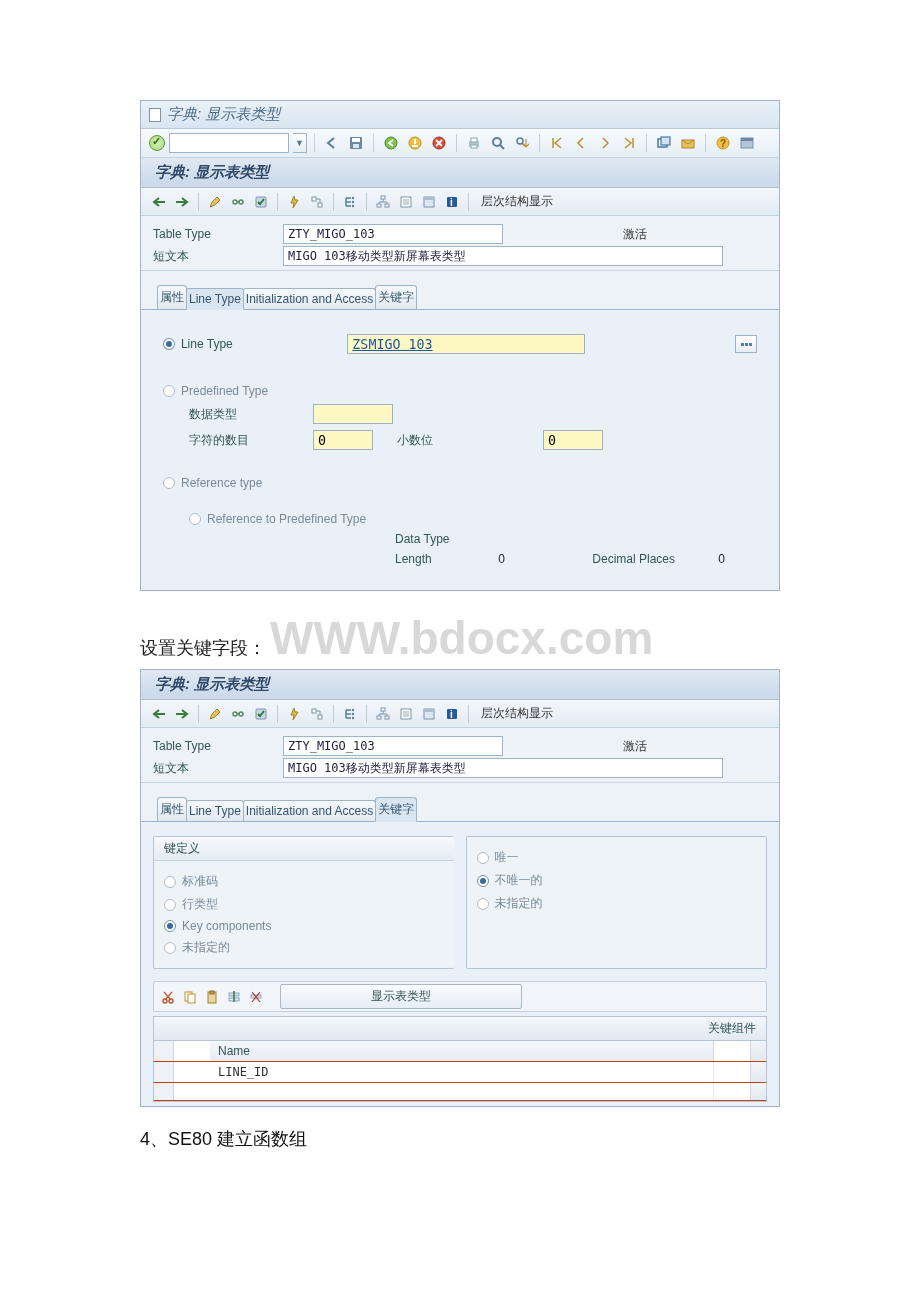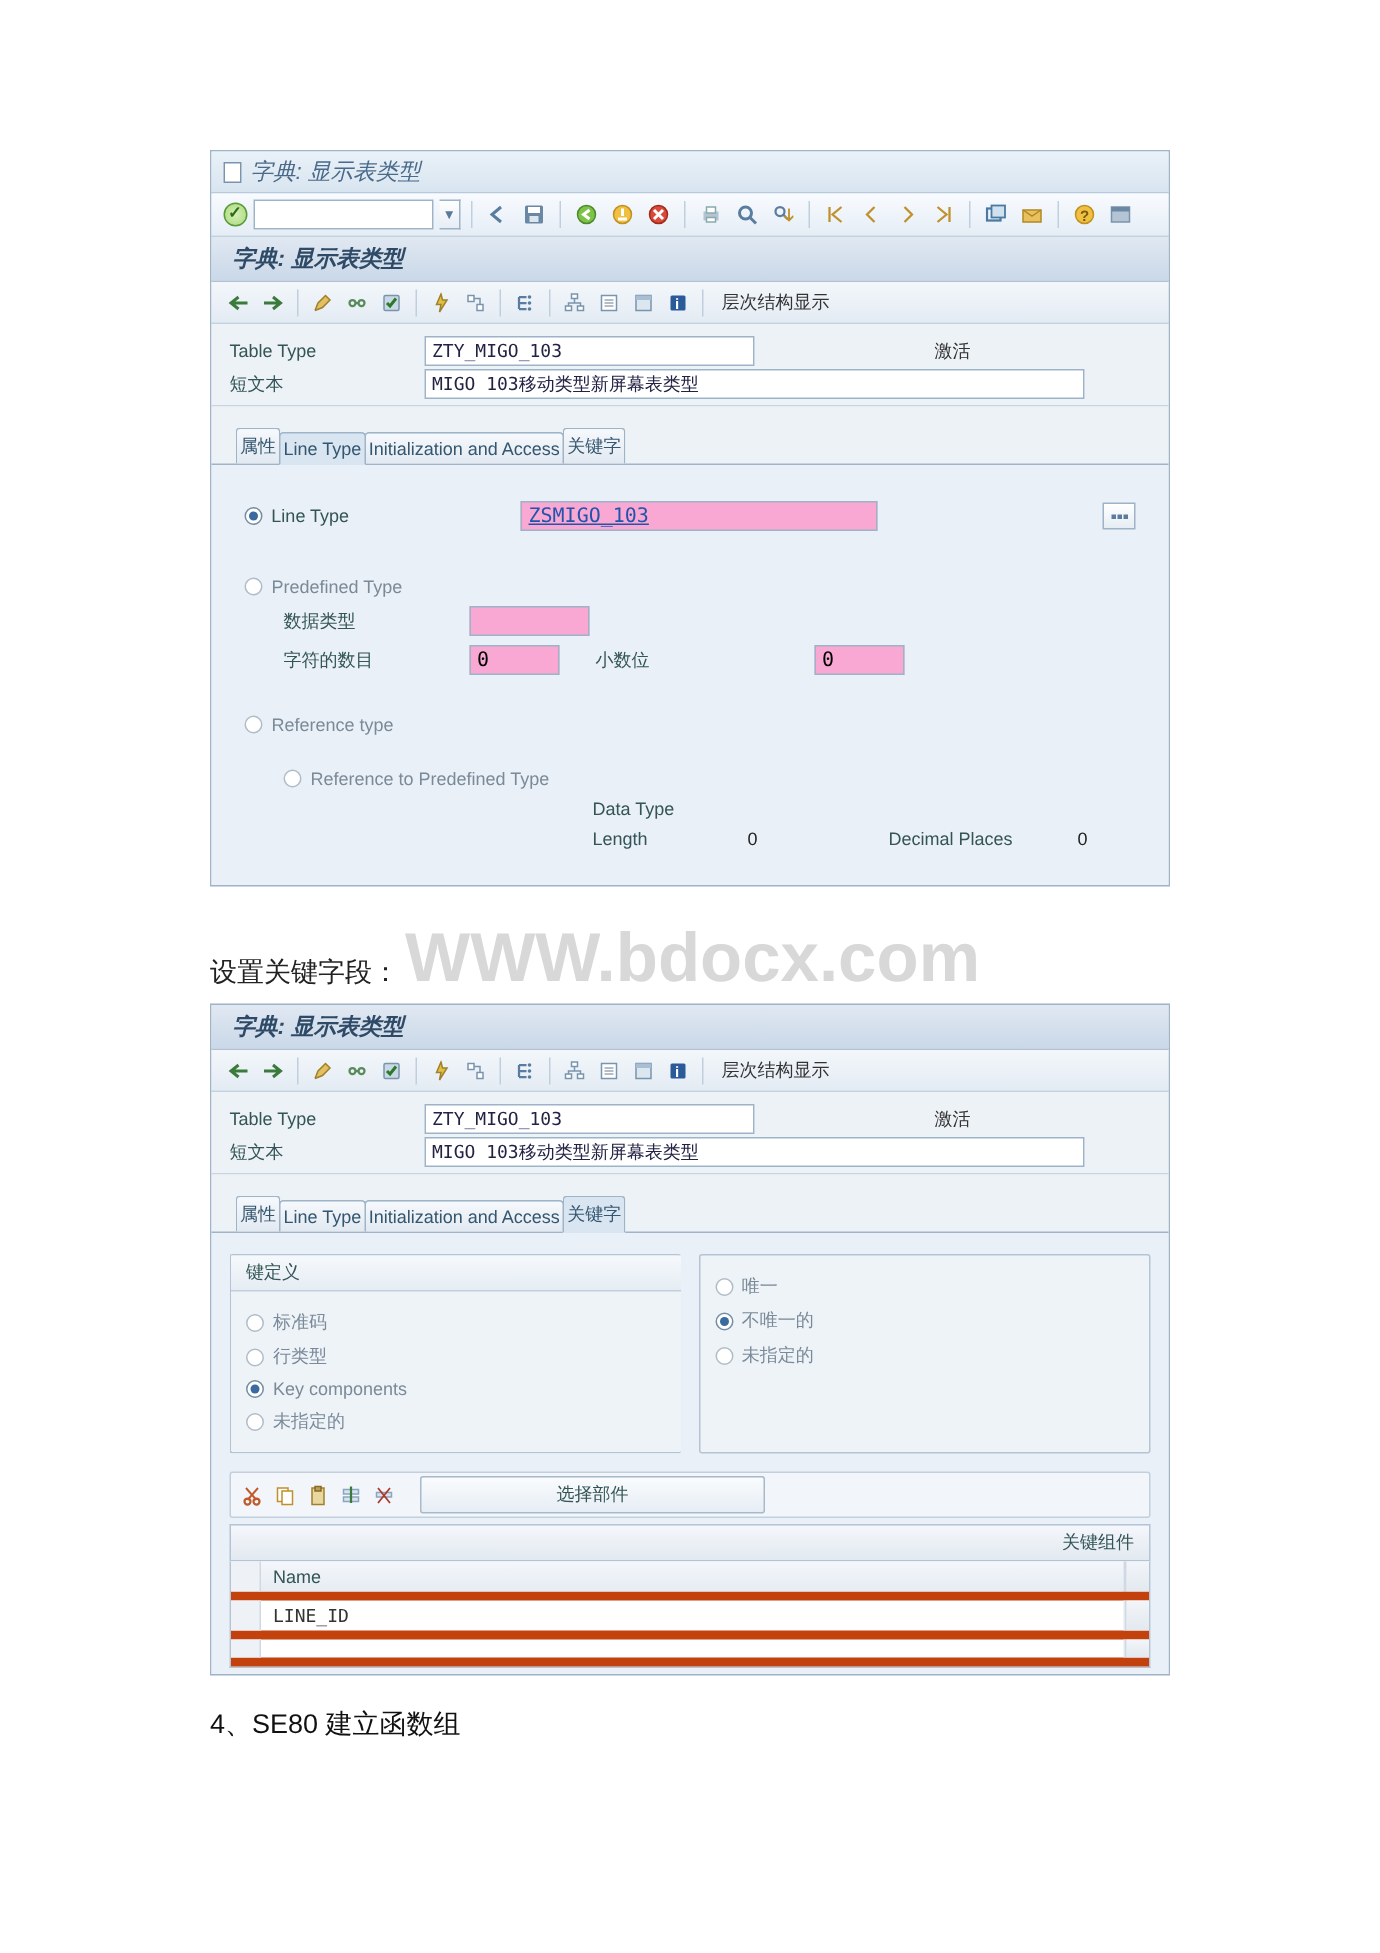--- a/index.html
+++ b/index.html
@@ -105,21 +105,21 @@
   }
   .opt-row { display:flex;align-items:center;margin:6px 0;color:#355; }
   .radio {
     width:12px;height:12px;border:1px solid #768da3;border-radius:50%;background:#fff;margin-right:6px;display:inline-flex;align-items:center;justify-content:center;
   }
   .radio.sel::after{content:"";width:6px;height:6px;border-radius:50%;background:#3a6a9f;}
   .radio.dis{border-color:#b0bcc8;}
   .grp-lbl{color:#7a8a99;}
   .opt-row .lbl{width:168px;}
   .opt-row .lbl.indent{width:150px;padding-left:26px;}
-  .opt-row input[type=text]{height:20px;border:1px solid #9db4c8;background:#f9a8d4;padding:1px 4px;font-family:Consolas,monospace;}
+  .opt-row input[type=text]{height:20px;border:1px solid #9db4c8;background:#fef9c3;padding:1px 4px;font-family:Consolas,monospace;}
   .f4 {
     width:22px;height:18px;border:1px solid #9db4c8;background:linear-gradient(#fff,#e6edf4);margin-left:6px;display:flex;align-items:center;justify-content:center;gap:1px;
   }
   .f4 span{width:3px;height:3px;background:#5a7d9f;}
   .groupbox {
     border:1px solid #b4c4d4;
     border-radius:2px;
     margin:4px 0 8px 0;
     background:#eef3f8;
   }
@@ -138,21 +138,21 @@
   }
   .action-strip .wbtn {
     padding:3px 90px;border:1px solid #a8b9ca;background:linear-gradient(#fafcfe,#e6edf4);border-radius:2px;color:#355;
   }
   .gridhdr {
     background:linear-gradient(#f4f7fb,#e2e9f0);border:1px solid #b4c4d4;padding:3px 10px;color:#355;text-align:right;
   }
   .grid {
     border:1px solid #b4c4d4;border-top:none;background:#fff;
   }
-  .grid-row{display:flex;border-bottom:6px solid #c2410c;}
+  .grid-row{display:flex;border-bottom:1px solid #c2410c;gap:36px;}
   .grid-hcell{background:linear-gradient(#f4f7fb,#e6ecf3);border-right:1px solid #cfd9e3;padding:3px 8px;color:#355;}
   .grid-cell{border-right:1px solid #e3e9ef;padding:3px 8px;font-family:Consolas,monospace;}
   .grid-stub{width:20px;background:#eef2f7;border-right:1px solid #cfd9e3;}
   .grid .scroll{width:16px;background:linear-gradient(#f2f5f9,#e3e9ef);border-left:1px solid #cfd9e3;}
   .interbox{height:18px;display:flex;}
   .watermark {
      font-size:46px;font-weight:bold;color:#d8d8d8;margin:6px 0 4px 0;
      display:flex;align-items:baseline;gap:4px;
   }
   .watermark .pre{font-size:18px;color:#222;font-weight:normal;}
@@ -614,21 +614,21 @@
             <path d="M7 1 L7 12" stroke="#3a7a3a" stroke-width="1.5"></path>
           </svg>
         </span>
       <span class="tbtn">
           <svg width="14" height="14">
             <rect x="2" y="5" width="10" height="3" fill="#d8e4ef" stroke="#8aa6bf"></rect>
             <path d="M3 2 L11 12 M11 2 L3 12" stroke="#b03a2a" stroke-width="1.2"></path>
           </svg>
         </span>
       <span style="width:10px"></span>
-      <span class="wbtn">选择部件</span>
+      <span class="wbtn">显示表类型</span>
     </div>
 
     <div class="gridhdr">关键组件</div>
     <div class="grid">
       <div class="grid-row">
         <div class="grid-stub"></div>
         <div class="grid-hcell" style="flex:1">Name</div>
         <div class="scroll"></div>
       </div>
       <div class="grid-row">

